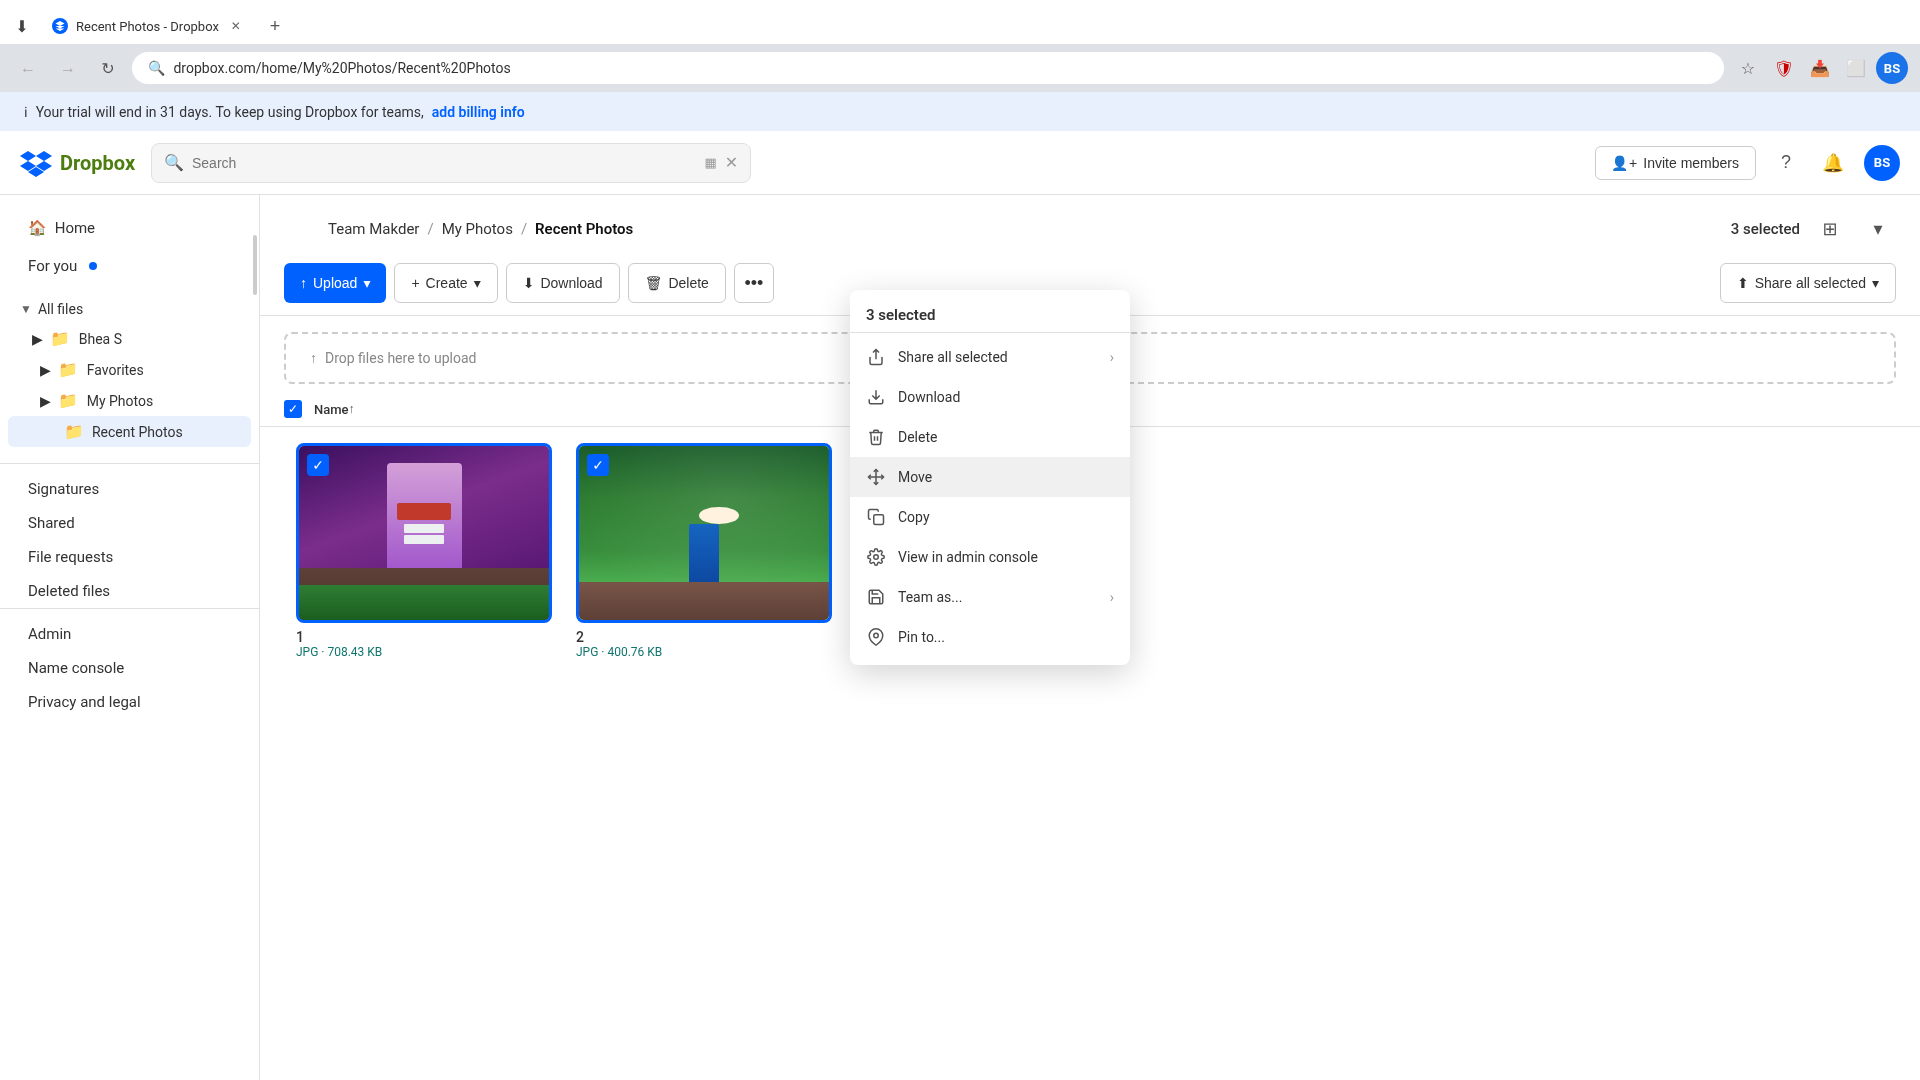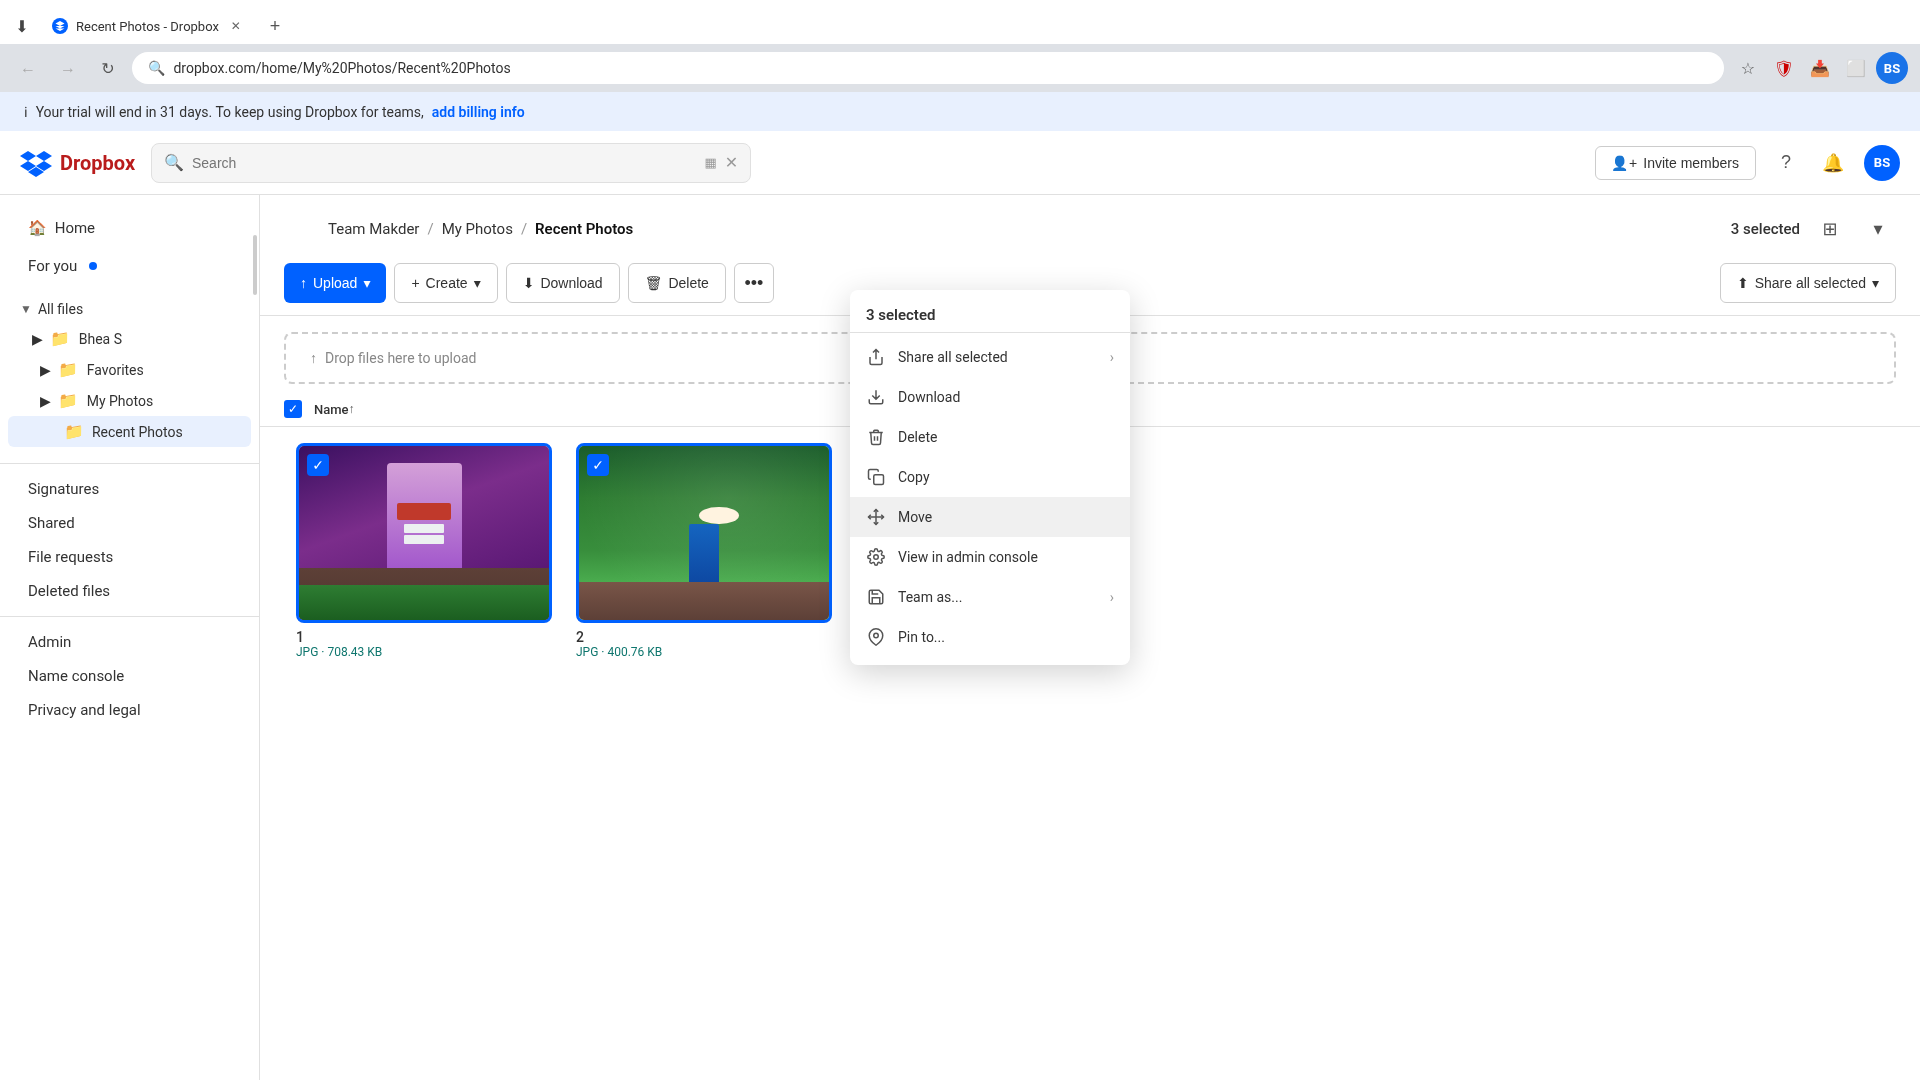--- a/index.html
+++ b/index.html
@@ -23,21 +23,21 @@
 
     
     .trial-banner { background: #e8f0fe; padding: 10px 24px; font-size: 14px; color: #333; display: flex; align-items: center; gap: 8px; }
     .trial-banner a { color: #0061ff; text-decoration: none; font-weight: 600; }
 
     
     .app-layout { display: flex; height: calc(1080px - 44px - 48px - 40px); }
 
     
     .app-header { display: flex; align-items: center; padding: 0 20px; height: 64px; border-bottom: 1px solid #e0e0e0; gap: 16px; }
-    .dropbox-logo { display: flex; align-items: center; gap: 8px; font-size: 20px; font-weight: 700; color: #b91c1c; }
+    .dropbox-logo { display: flex; align-items: center; gap: 8px; font-size: 20px; font-weight: 700; color: #4d7c0f; }
     .logo-icon { width: 32px; height: 32px; }
     .app-search { flex: 1; max-width: 600px; height: 40px; background: #f5f5f5; border-radius: 8px; border: 1px solid #e0e0e0; display: flex; align-items: center; padding: 0 12px; gap: 8px; }
     .app-search input { border: none; background: transparent; flex: 1; font-size: 14px; outline: none; color: #333; }
     .header-actions { display: flex; align-items: center; gap: 12px; margin-left: auto; }
     .invite-btn { display: flex; align-items: center; gap: 6px; padding: 8px 16px; border-radius: 6px; border: 1px solid #ccc; background: white; cursor: pointer; font-size: 14px; color: #333; }
     .header-icon-btn { width: 36px; height: 36px; border-radius: 50%; border: none; background: transparent; cursor: pointer; display: flex; align-items: center; justify-content: center; font-size: 18px; color: #555; }
     .header-avatar { width: 36px; height: 36px; border-radius: 50%; background: #0061ff; color: white; font-size: 13px; font-weight: bold; display: flex; align-items: center; justify-content: center; border: none; cursor: pointer; }
 
     
     .sidebar { width: 260px; min-width: 260px; border-right: 1px solid #e0e0e0; padding: 16px 0; overflow-y: auto; display: flex; flex-direction: column; gap: 4px; position: relative; }
@@ -210,21 +210,21 @@
       </div>
       <div class="sidebar-item">
         <span>Shared</span>
       </div>
       <div class="sidebar-item">
         <span>File requests</span>
       </div>
       <div class="sidebar-item">
         <span>Deleted files</span>
       </div>
-      <div style="margin-top:8px; border-top:1px solid #e0e0e0; padding-top:8px;">
+      <div style="margin-top:0; border-top:1px solid #e0e0e0; padding-top:8px;">
         <div class="sidebar-item">
           <span>Admin</span>
         </div>
         <div class="sidebar-item">
           <span>Name console</span>
         </div>
         <div class="sidebar-item">
           <span>Privacy and legal</span>
         </div>
       </div>
@@ -380,45 +380,45 @@
   </div>
   <div class="menu-item">
     <span class="menu-item-icon">
       <svg width="18" height="18" viewBox="0 0 24 24" fill="none" stroke="#555" stroke-width="2">
           <polyline points="3 6 5 6 21 6"></polyline>
           <path d="M19 6l-1 14a2 2 0 01-2 2H8a2 2 0 01-2-2L5 6M10 11v6M14 11v6M9 6V4a1 1 0 011-1h4a1 1 0 011 1v2"></path>
         </svg>
     </span>
     <span class="menu-item-label">Delete</span>
   </div>
-  <div class="menu-item">
-    <span class="menu-item-icon">
-      <svg width="18" height="18" viewBox="0 0 24 24" fill="none" stroke="#555" stroke-width="2">
-          <rect x="9" y="9" width="13" height="13" rx="2" ry="2"></rect>
-          <path d="M5 15H4a2 2 0 01-2-2V4a2 2 0 012-2h9a2 2 0 012 2v1"></path>
-        </svg>
-    </span>
-    <span class="menu-item-label">Copy</span>
-  </div>
   <div class="menu-item highlighted">
     <span class="menu-item-icon">
       <svg width="18" height="18" viewBox="0 0 24 24" fill="none" stroke="#555" stroke-width="2">
           <polyline points="5 9 2 12 5 15"></polyline>
           <polyline points="9 5 12 2 15 5"></polyline>
           <polyline points="15 19 12 22 9 19"></polyline>
           <polyline points="19 9 22 12 19 15"></polyline>
           <line x1="2" y1="12" x2="22" y2="12"></line>
           <line x1="12" y1="2" x2="12" y2="22"></line>
         </svg>
     </span>
     <span class="menu-item-label">Move</span>
   </div>
   <div class="menu-item">
     <span class="menu-item-icon">
       <svg width="18" height="18" viewBox="0 0 24 24" fill="none" stroke="#555" stroke-width="2">
+          <rect x="9" y="9" width="13" height="13" rx="2" ry="2"></rect>
+          <path d="M5 15H4a2 2 0 01-2-2V4a2 2 0 012-2h9a2 2 0 012 2v1"></path>
+        </svg>
+    </span>
+    <span class="menu-item-label">Copy</span>
+  </div>
+  <div class="menu-item">
+    <span class="menu-item-icon">
+      <svg width="18" height="18" viewBox="0 0 24 24" fill="none" stroke="#555" stroke-width="2">
           <circle cx="12" cy="12" r="3"></circle>
           <path d="M19.4 15a1.65 1.65 0 00.33 1.82l.06.06a2 2 0 010 2.83 2 2 0 01-2.83 0l-.06-.06a1.65 1.65 0 00-1.82-.33 1.65 1.65 0 00-1 1.51V21a2 2 0 01-4 0v-.09A1.65 1.65 0 009 19.4a1.65 1.65 0 00-1.82.33l-.06.06a2 2 0 01-2.83-2.83l.06-.06A1.65 1.65 0 004.68 15a1.65 1.65 0 00-1.51-1H3a2 2 0 010-4h.09A1.65 1.65 0 004.6 9a1.65 1.65 0 00-.33-1.82l-.06-.06a2 2 0 012.83-2.83l.06.06A1.65 1.65 0 009 4.68a1.65 1.65 0 001-1.51V3a2 2 0 014 0v.09a1.65 1.65 0 001 1.51 1.65 1.65 0 001.82-.33l.06-.06a2 2 0 012.83 2.83l-.06.06A1.65 1.65 0 0019.4 9a1.65 1.65 0 001.51 1H21a2 2 0 010 4h-.09a1.65 1.65 0 00-1.51 1z"></path>
         </svg>
     </span>
     <span class="menu-item-label">View in admin console</span>
   </div>
   <div class="menu-item">
     <span class="menu-item-icon">
       <svg width="18" height="18" viewBox="0 0 24 24" fill="none" stroke="#555" stroke-width="2">
           <path d="M19 21H5a2 2 0 01-2-2V5a2 2 0 012-2h11l5 5v11a2 2 0 01-2 2z"></path>

